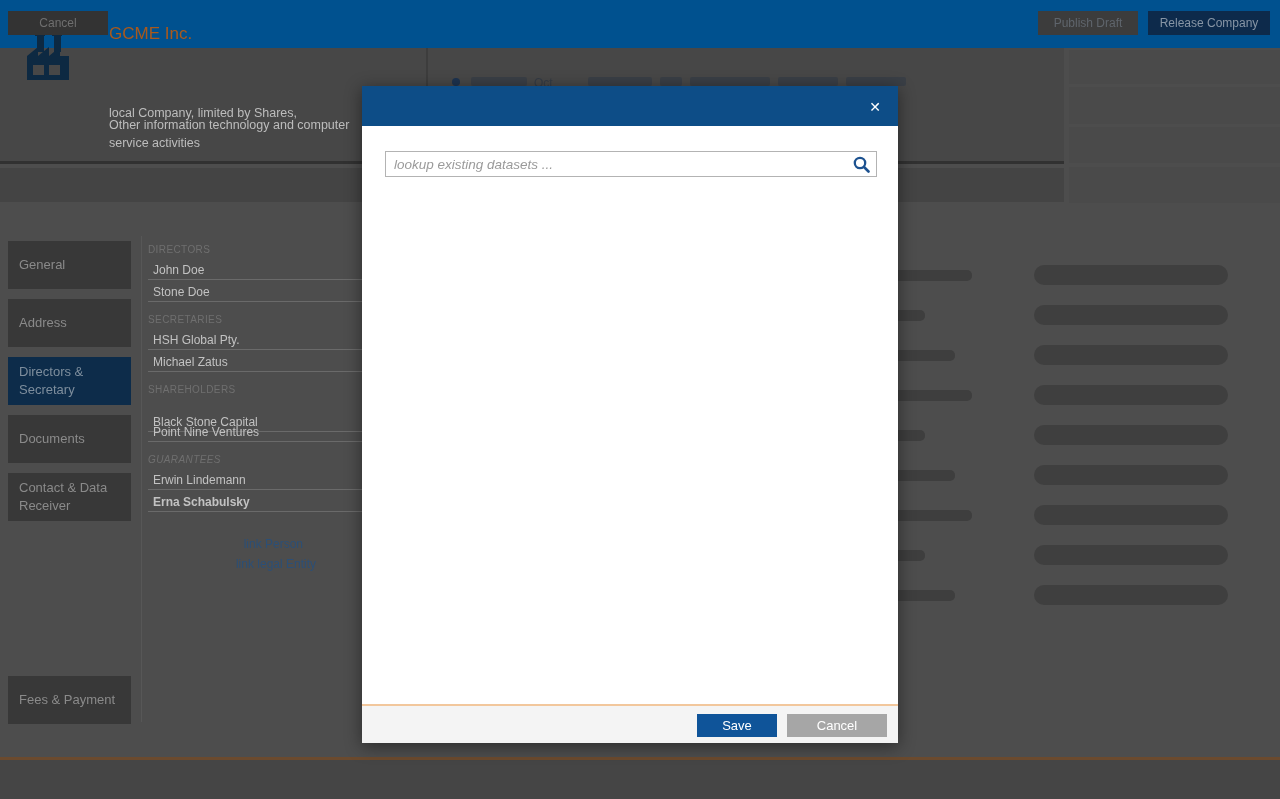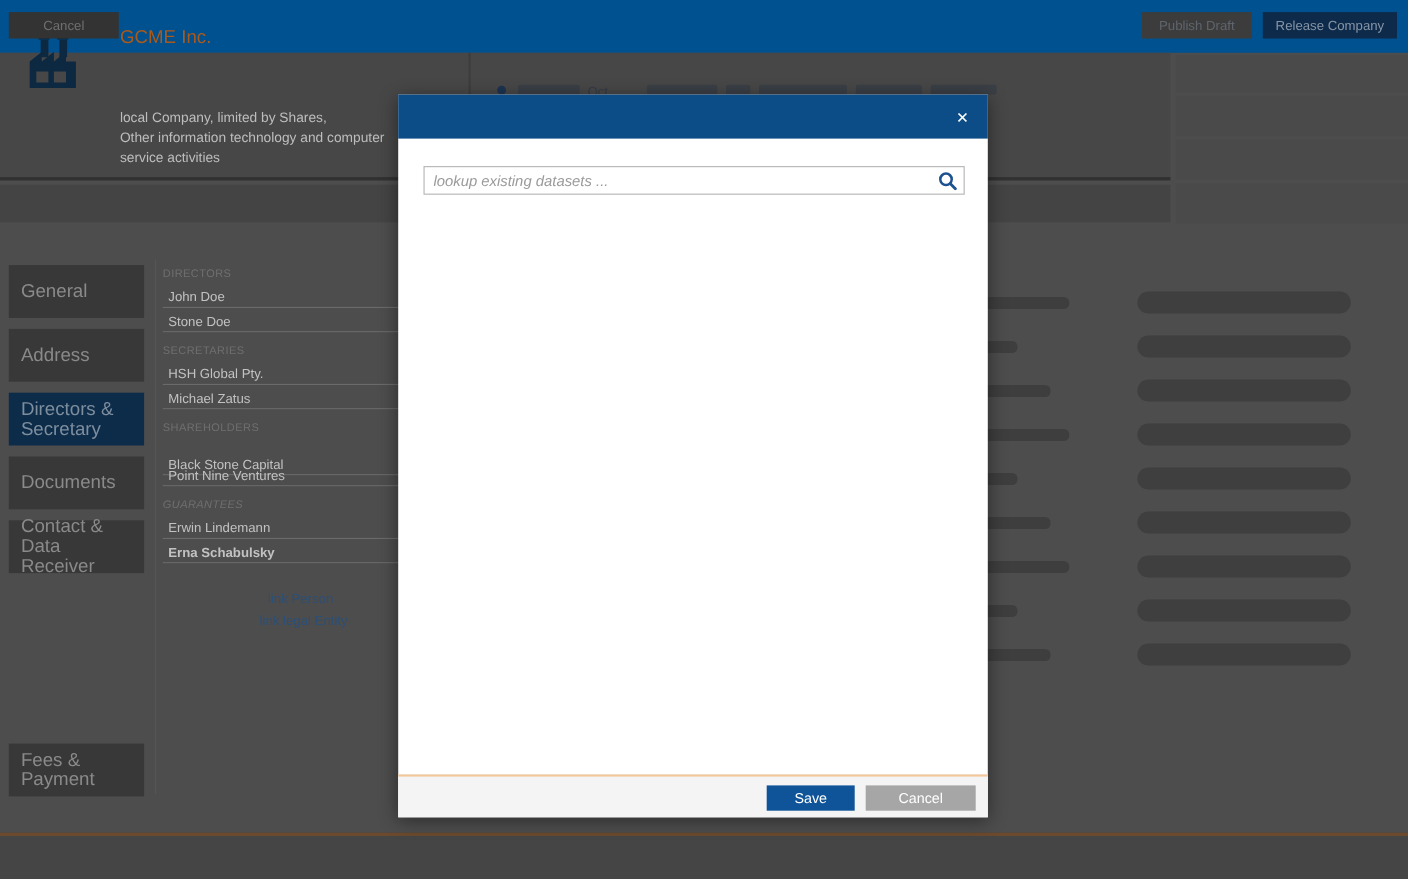--- a/index.html
+++ b/index.html
@@ -21,21 +21,21 @@
   
   .status-line{position:absolute;z-index:1;}
   .smudge{position:absolute;top:77px;height:9px;border-radius:2px;background:#3a3f46;}
   .smudge-text{position:absolute;top:76px;font-size:12px;color:#343b45;}
 
   
   .dim-panel{position:absolute;left:1069px;width:211px;background:#4a4a4a;}
 
   
   .nav-item{position:absolute;left:8px;width:123px;height:48px;background:#383838;color:#8a8a8a;
-            font-size:17px;line-height:18px;display:flex;align-items:center;padding:4px 6px 4px 11px;cursor:pointer;}
+            font-size:13px;line-height:18px;display:flex;align-items:center;padding:4px 6px 4px 11px;cursor:pointer;}
   .nav-item.active{background:var(--active-nav-navy,#0d2c4a);color:#7e8e9d;}
   .side-vdiv{position:absolute;left:141px;top:236px;width:1px;height:486px;background:#575757;}
 
   
   .sec-label{position:absolute;left:148px;font-size:10px;letter-spacing:.4px;color:#6f6f6f;}
   .p-row{position:absolute;left:148px;width:272px;height:20px;line-height:20px;padding-left:5px;
          font-size:12px;color:#c2c2c2;border-bottom:1px solid #6a6a6a;cursor:pointer;}
   .p-link{position:absolute;left:148px;text-align:right;font-size:12px;color:var(--link-blue,#2c4f76);cursor:pointer;}
 
   
@@ -92,21 +92,21 @@
           <rect x="32" y="4" width="10" height="4"></rect>
         <rect x="17" y="8" width="7" height="16"></rect>
           <rect x="34" y="8" width="7" height="16"></rect>
         <polygon points="7,52 7,28 18,19 18,28 29,19 29,28 40,19 40,28 49,28 49,52"></polygon>
       </g>
       <rect x="13" y="37" width="11" height="10" fill="#474747"></rect>
       <rect x="29" y="37" width="11" height="10" fill="#474747"></rect>
     </svg>
   </span>
   <div class="company-name">GCME Inc.</div>
-  <div class="company-sub" style="top:98px;">local Company, limited by Shares,</div>
+  <div class="company-sub" style="top:104px;">local Company, limited by Shares,</div>
   <div class="company-sub" style="top:116px;">Other information technology and computer</div>
   <div class="company-sub" style="top:134px;">service activities</div>
 
   <div class="status-line">
     <span style="position:absolute;left:449px;top:77px;">
       <svg width="14" height="18" viewBox="0 0 14 18">
         <circle cx="7" cy="5" r="4" fill="#1d3350"></circle>
         <path d="M1 17 a6 6 0 0 1 12 0 z" fill="#1d3350"></path>
       </svg>
     </span>

